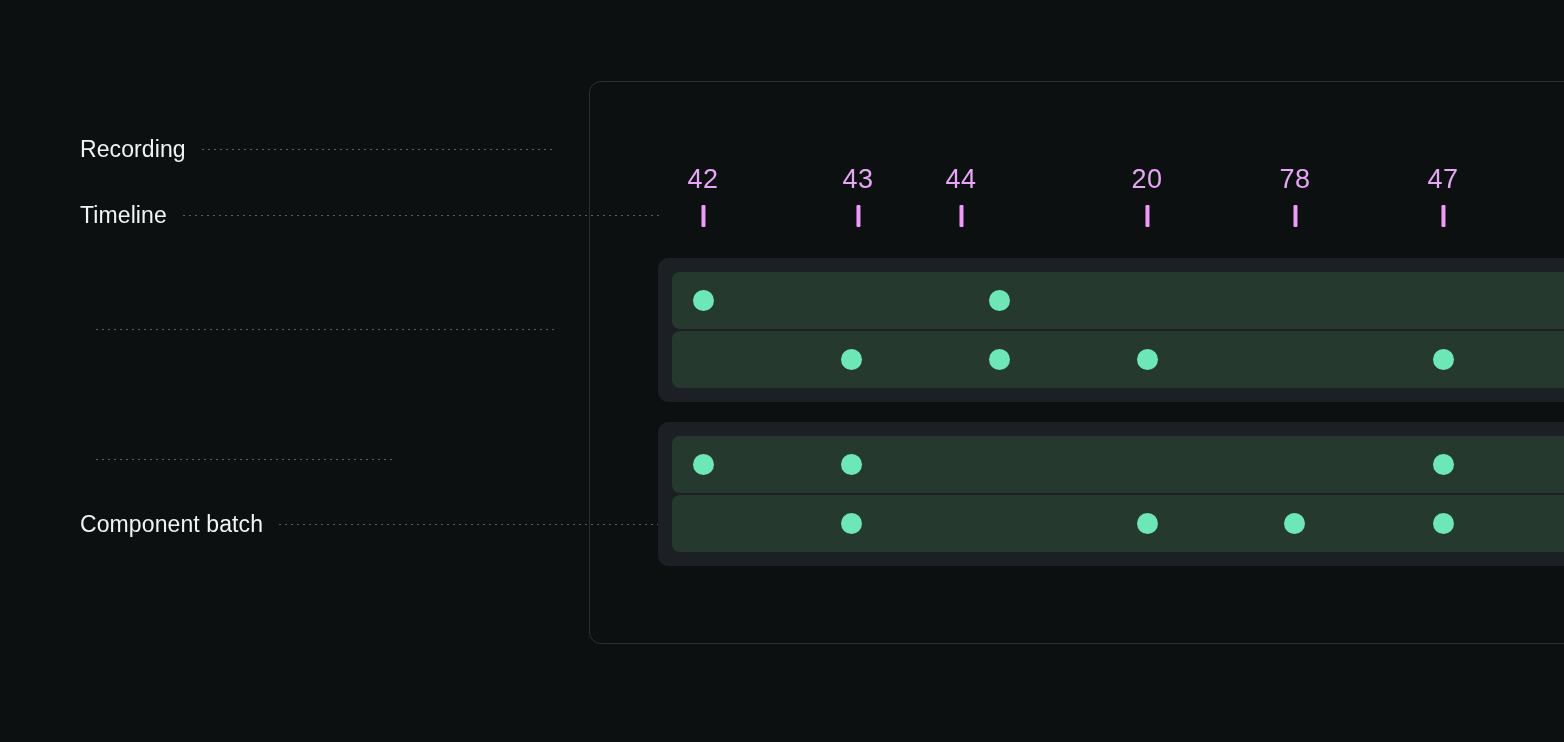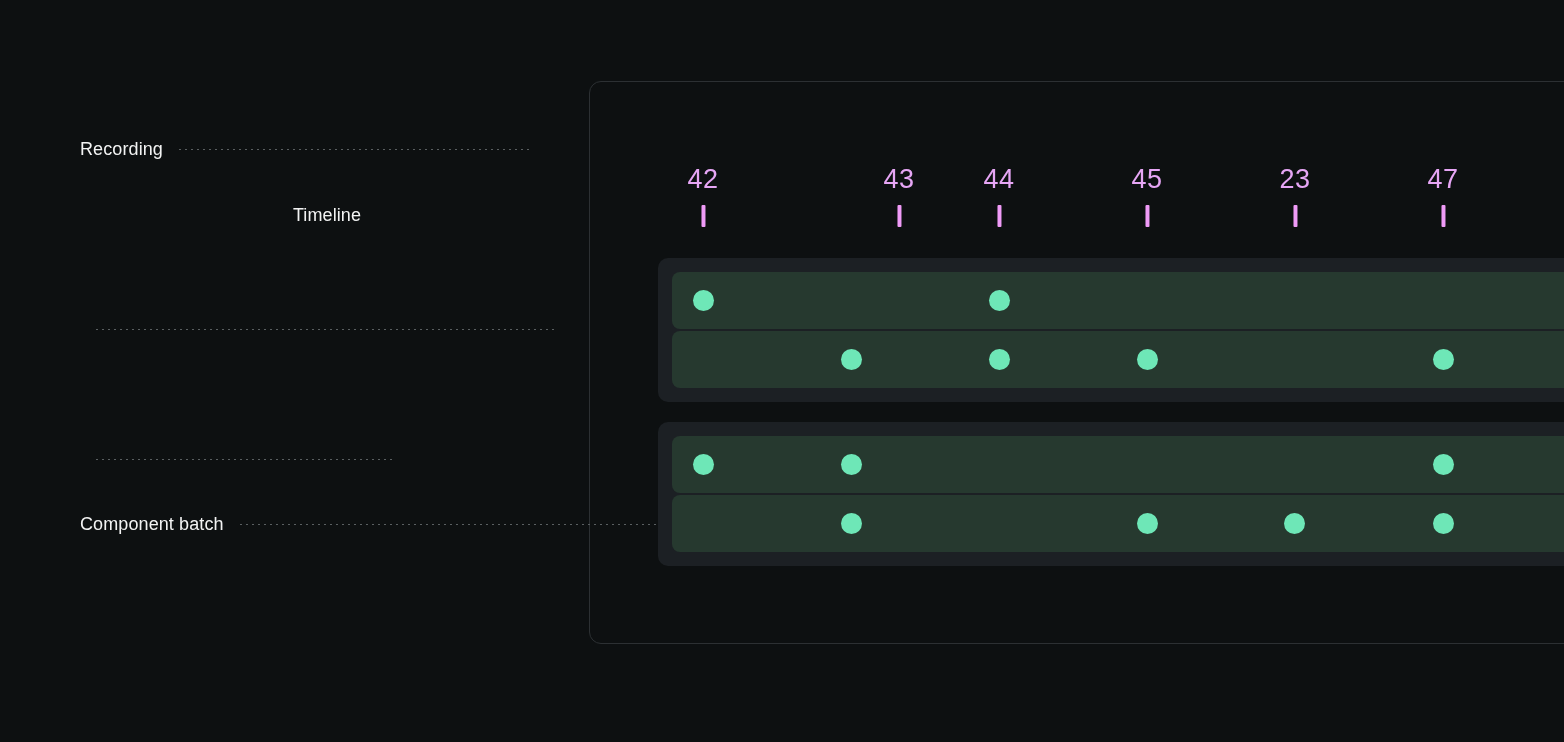--- a/index.html
+++ b/index.html
@@ -22,21 +22,21 @@
   
   .anno {
     position: absolute;
     display: flex;
     align-items: center;
     height: 34px;
     white-space: nowrap;
   }
   .anno-text {
     color: #f2f3f3;
-    font-size: 18px;
+    font-size: 23px;
     line-height: 34px;
     letter-spacing: 0.1px;
     font-weight: 400;
   }
   .anno-leader {
     height: 1px;
     margin-left: 14px;
     background-image: radial-gradient(circle, #5a5f61 1px, rgba(0,0,0,0) 1.2px);
     background-size: 6px 2px;
     background-repeat: repeat-x;
@@ -114,55 +114,55 @@
 
 <div id="stage">
 
   <div id="panel"></div>
 
   <div id="annotations">
       <div class="anno" style="left: 80px; top: 132px;">
         <span class="anno-text">Recording</span>
         <span class="anno-leader" style="width: 356px;"></span>
       </div>
-      <div class="anno" style="left: 80px; top: 198px; flex-direction: column;">
+      <div class="anno" style="left: 80px; top: 198px;">
         <span class="anno-text">Timeline</span>
         <span class="anno-leader" style="width: 480px;"></span>
       </div>
       <div class="anno" style="left: 80px; top: 312px;">
         <span class="anno-leader" style="width: 460px;"></span>
       </div>
       <div class="anno" style="left: 80px; top: 442px;">
         <span class="anno-leader" style="width: 300px;"></span>
       </div>
       <div class="anno" style="left: 80px; top: 507px; justify-content: space-between;">
         <span class="anno-text">Component batch</span>
         <span class="anno-leader" style="width: 490px;"></span>
       </div>
     </div>
 
   <div id="timeline">
       <div class="tick-group" style="left: 703px; top: 164px; justify-content: space-between;">
         <div class="tick-label">42</div>
         <div class="tick-mark"></div>
       </div>
-      <div class="tick-group" style="left: 899px; top: 164px;">
+      <div class="tick-group" style="left: 858px; top: 164px;">
         <div class="tick-label">43</div>
         <div class="tick-mark"></div>
       </div>
-      <div class="tick-group" style="left: 999px; top: 164px; justify-content: space-between;">
+      <div class="tick-group" style="left: 961px; top: 164px; justify-content: space-between;">
         <div class="tick-label">44</div>
         <div class="tick-mark"></div>
       </div>
       <div class="tick-group" style="left: 1147px; top: 164px;">
-        <div class="tick-label">45</div>
+        <div class="tick-label">20</div>
         <div class="tick-mark"></div>
       </div>
       <div class="tick-group" style="left: 1295px; top: 164px;">
-        <div class="tick-label">23</div>
+        <div class="tick-label">78</div>
         <div class="tick-mark"></div>
       </div>
       <div class="tick-group" style="left: 1443px; top: 164px; justify-content: center;">
         <div class="tick-label">47</div>
         <div class="tick-mark"></div>
       </div>
     </div>
 
   <div id="streams">
       <div class="stream-block" style="left: 658px; top: 258px; width: 920px;">

